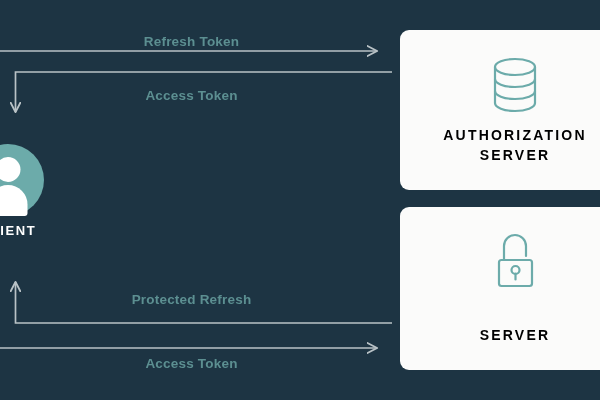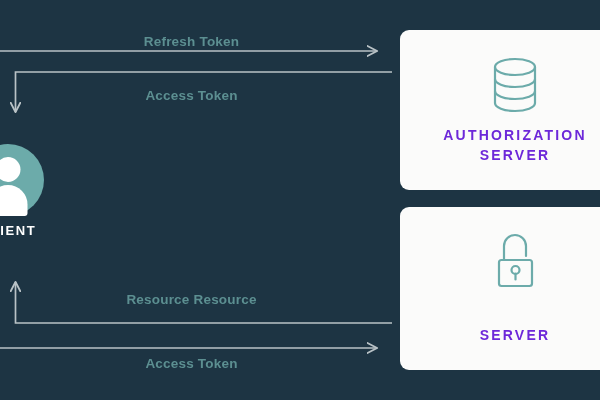--- a/index.html
+++ b/index.html
@@ -104,21 +104,21 @@
     box-sizing: border-box;
   }
   #authorization-server-card { top: 30px; height: 160px; }
   #resource-server-card { top: 207px; height: 163px; }
 
   .server-icon {
     display: block;
     margin-bottom: 10px;
   }
   .server-title {
-    color: #6d28d9;
+    color: #000000;
     font-size: 14px;
     font-weight: bold;
     letter-spacing: 2.2px;
     line-height: 1.45;
     text-align: center;
     text-transform: uppercase;
     white-space: nowrap;
   }
 </style>
 </head>
@@ -142,21 +142,21 @@
 
     <path d="M 392 323 L 15.5 323 L 15.5 282" fill="none" stroke="#b9c2c6" stroke-width="1.7" stroke-linejoin="miter" marker-end="url(#arrow-down)"></path>
 
     <path d="M -10 348 L 377 348" fill="none" stroke="#b9c2c6" stroke-width="1.7" marker-end="url(#arrow-right)"></path>
   </svg>
 
   <div class="flow-label" id="label-refresh-token">Refresh Token</div>
 
   <div class="flow-label" id="label-access-token-top">Access Token</div>
 
-  <div class="flow-label" id="label-protected-resource">Resource Resource</div>
+  <div class="flow-label" id="label-protected-resource">Protected Refresh</div>
 
   <div class="flow-label" id="label-access-token-bottom">Access Token</div>
 
   <div id="client-node">
     <div class="client-circle">
       <div class="client-person-head"></div>
       <div class="client-person-body"></div>
     </div>
     <div id="client-label">CLIENT</div>
   </div>

